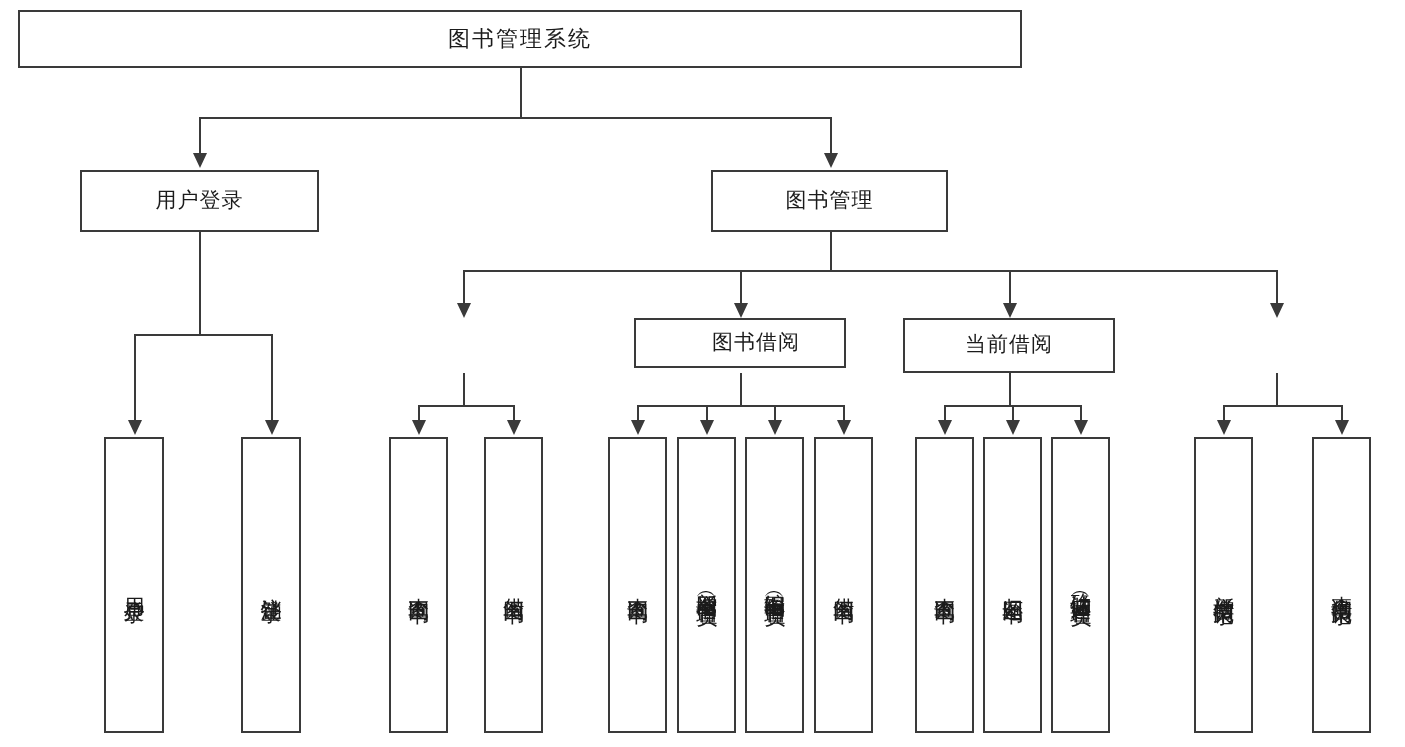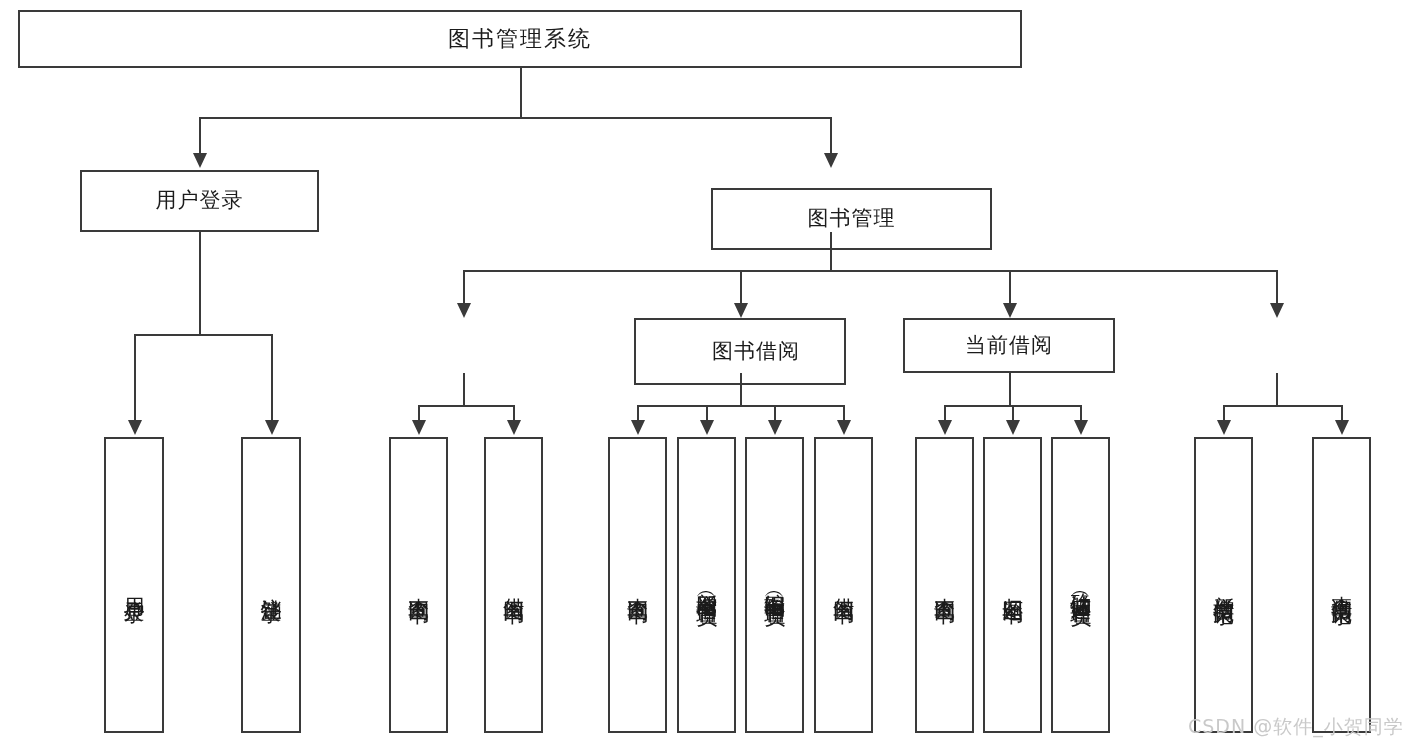--- a/index.html
+++ b/index.html
@@ -90,21 +90,21 @@
   <div class="vline" style="left:199px; top:117px; height:38px;"></div>
   <div class="arrow" style="left:193px; top:153px;"></div>
 
   <div class="vline" style="left:830px; top:117px; height:38px;"></div>
   <div class="arrow" style="left:824px; top:153px;"></div>
 
   <div class="node horiz" style="left:80px; top:170px; width:239px; height:62px;">
     <span>用户登录</span>
   </div>
 
-  <div class="node horiz" style="left:711px; top:170px; width:281px; height:62px;margin-top:18px;">
+  <div class="node horiz" style="left:711px; top:170px; width:237px; height:62px;">
     <span>图书管理</span>
   </div>
 
   <div class="vline" style="left:199px; top:232px; height:102px;"></div>
   <div class="hline" style="left:134px; top:334px; width:137px;"></div>
   <div class="vline" style="left:134px; top:334px; height:88px;"></div>
   <div class="arrow" style="left:128px; top:420px;"></div>
   <div class="vline" style="left:271px; top:334px; height:88px;"></div>
   <div class="arrow" style="left:265px; top:420px;"></div>
 
@@ -116,24 +116,24 @@
 
   <div class="vline" style="left:740px; top:270px; height:35px;"></div>
   <div class="arrow" style="left:734px; top:303px;"></div>
 
   <div class="vline" style="left:1009px; top:270px; height:35px;"></div>
   <div class="arrow" style="left:1003px; top:303px;"></div>
 
   <div class="vline" style="left:1276px; top:270px; height:35px;"></div>
   <div class="arrow" style="left:1270px; top:303px;"></div>
 
-  <div class="node horiz" style="left:634px; top:318px; width:212px; height:67px;padding-left:32px;">
+  <div class="node horiz" style="left:634px; top:318px; width:212px; height:50px;padding-left:32px;">
     <span>图书借阅</span>
   </div>
-  <div class="node horiz" style="left:903px; top:318px; width:212px; height:55px;">
+  <div class="node horiz" style="left:903px; top:318px; width:212px; height:55px;font-family:Liberation Mono, monospace;">
     <span>当前借阅</span>
   </div>
 
   <div class="vline" style="left:463px; top:373px; width:0; height:32px;"></div>
   <div class="hline" style="left:418px; top:405px; width:95px;"></div>
   <div class="vline" style="left:418px; top:405px; height:17px;"></div>
   <div class="arrow" style="left:412px; top:420px;"></div>
   <div class="vline" style="left:513px; top:405px; height:17px;"></div>
   <div class="arrow" style="left:507px; top:420px;"></div>
 
@@ -201,15 +201,14 @@
     <span>确认归还（管理员）</span>
   </div>
 
   <div class="node vert" style="left:1194px; top:437px; width:59px; height:296px;">
     <span>新增借阅记录</span>
   </div>
   <div class="node vert" style="left:1312px; top:437px; width:59px; height:296px;">
     <span>查询借阅记录</span>
   </div>
 
-  <div class="watermark" style="left:1188px; top:714px;">CSDN @软件_小贺同学</div>
 
 </div>
 
 </body></html>

